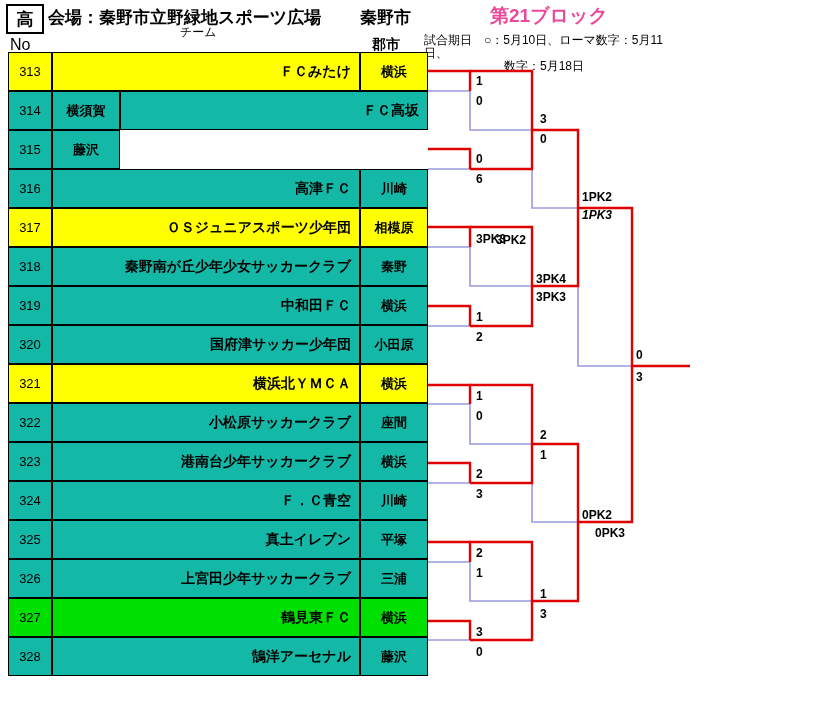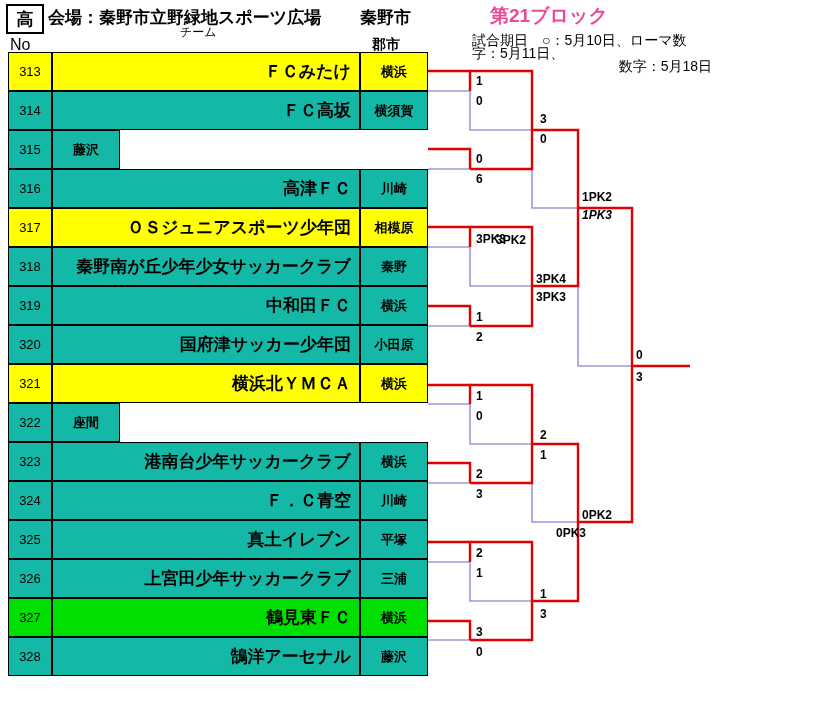--- a/index.html
+++ b/index.html
@@ -28,32 +28,32 @@
   .col-no{
     position:absolute;left:10px;top:36px;font-size:16px;color:#000;
   }
   .col-team{
     position:absolute;left:180px;top:24px;font-size:12px;color:#000;
   }
   .col-city{
     position:absolute;left:372px;top:36px;font-size:14px;font-weight:bold;color:#000;
   }
   .legend{
-    position:absolute;left:424px;top:34px;width:240px;font-size:14px;color:#000;
-    line-height:13px;text-align:center;margin-left:48px;
+    position:absolute;left:424px;top:34px;width:240px;font-size:12px;color:#000;
+    line-height:13px;text-align:center;
   }
   .legend .l1{text-align:left;padding-left:0px;}
-  .legend .l2{text-align:right;}
+  .legend .l2{text-align:center;}
 
   
   #table{position:absolute;left:8px;top:52px;width:505px;}
   .row{display:flex;height:39px;box-sizing:border-box;}
   .cell{box-sizing:border-box;border:1px solid #000;display:flex;align-items:center;}
   .c-no{width:44px;justify-content:center;font-size:13px;color:#000;}
-  .c-team{width:308px;justify-content:flex-end;padding-right:8px;font-size:17px;font-weight:bold;color:#000;}
+  .c-team{width:308px;justify-content:flex-end;padding-right:8px;font-size:14px;font-weight:bold;color:#000;}
   .c-city{width:68px;justify-content:center;font-size:13px;font-weight:bold;color:#000;}
   .hl-yellow{background:#ffff00;}
   .hl-green{background:#00e000;}
   .hl-none{background:#14b8a6;}
 
   
   #bracket{position:absolute;left:0;top:0;width:819px;height:706px;pointer-events:none;}
 
   .score{
     position:absolute;font-size:12px;font-weight:bold;color:#000;white-space:nowrap;
@@ -79,22 +79,22 @@
   </div>
 
   <div id="table">
       <div class="row">
         <div class="cell c-no hl-yellow">313</div>
         <div class="cell c-team hl-yellow">ＦＣみたけ</div>
         <div class="cell c-city hl-yellow">横浜</div>
       </div>
       <div class="row">
         <div class="cell c-no hl-none">314</div>
+        <div class="cell c-city hl-none">横須賀</div>
         <div class="cell c-team hl-none">ＦＣ高坂</div>
-        <div class="cell c-city hl-none">横須賀</div>
       </div>
       <div class="row">
         <div class="cell c-no hl-none">315</div>
         <div class="cell c-city hl-none">藤沢</div>
       </div>
       <div class="row">
         <div class="cell c-no hl-none">316</div>
         <div class="cell c-team hl-none">高津ＦＣ</div>
         <div class="cell c-city hl-none">川崎</div>
       </div>
@@ -118,20 +118,21 @@
         <div class="cell c-team hl-none">国府津サッカー少年団</div>
         <div class="cell c-city hl-none">小田原</div>
       </div>
       <div class="row">
         <div class="cell c-no hl-yellow">321</div>
         <div class="cell c-team hl-yellow">横浜北ＹＭＣＡ</div>
         <div class="cell c-city hl-yellow">横浜</div>
       </div>
       <div class="row">
         <div class="cell c-no hl-none">322</div>
+        <div class="cell c-team hl-none">小松原サッカークラブ</div>
         <div class="cell c-city hl-none">座間</div>
       </div>
       <div class="row">
         <div class="cell c-no hl-none">323</div>
         <div class="cell c-team hl-none">港南台少年サッカークラブ</div>
         <div class="cell c-city hl-none">横浜</div>
       </div>
       <div class="row">
         <div class="cell c-no hl-none">324</div>
         <div class="cell c-team hl-none">Ｆ．Ｃ青空</div>
@@ -233,18 +234,18 @@
       <div class="score" style="left: 540px; top: 132px;">0</div>
       <div class="score" style="left: 536px; top: 272px;">3PK4</div>
       <div class="score" style="left: 536px; top: 290px;">3PK3</div>
       <div class="score" style="left: 540px; top: 428px;">2</div>
       <div class="score" style="left: 540px; top: 448px;">1</div>
       <div class="score" style="left: 540px; top: 587px;">1</div>
       <div class="score" style="left: 540px; top: 607px;">3</div>
       <div class="score" style="left: 582px; top: 190px;">1PK2</div>
       <div class="score" style="left: 582px; top: 208px; font-style: italic;">1PK3</div>
       <div class="score" style="left: 582px; top: 508px;">0PK2</div>
-      <div class="score" style="left: 556px; top: 526px;">0PK3</div>
+      <div class="score" style="left: 595px; top: 526px;">0PK3</div>
       <div class="score" style="left: 636px; top: 348px;">0</div>
       <div class="score" style="left: 636px; top: 370px;">3</div>
     </div>
 
 </div>
 
 </body></html>

